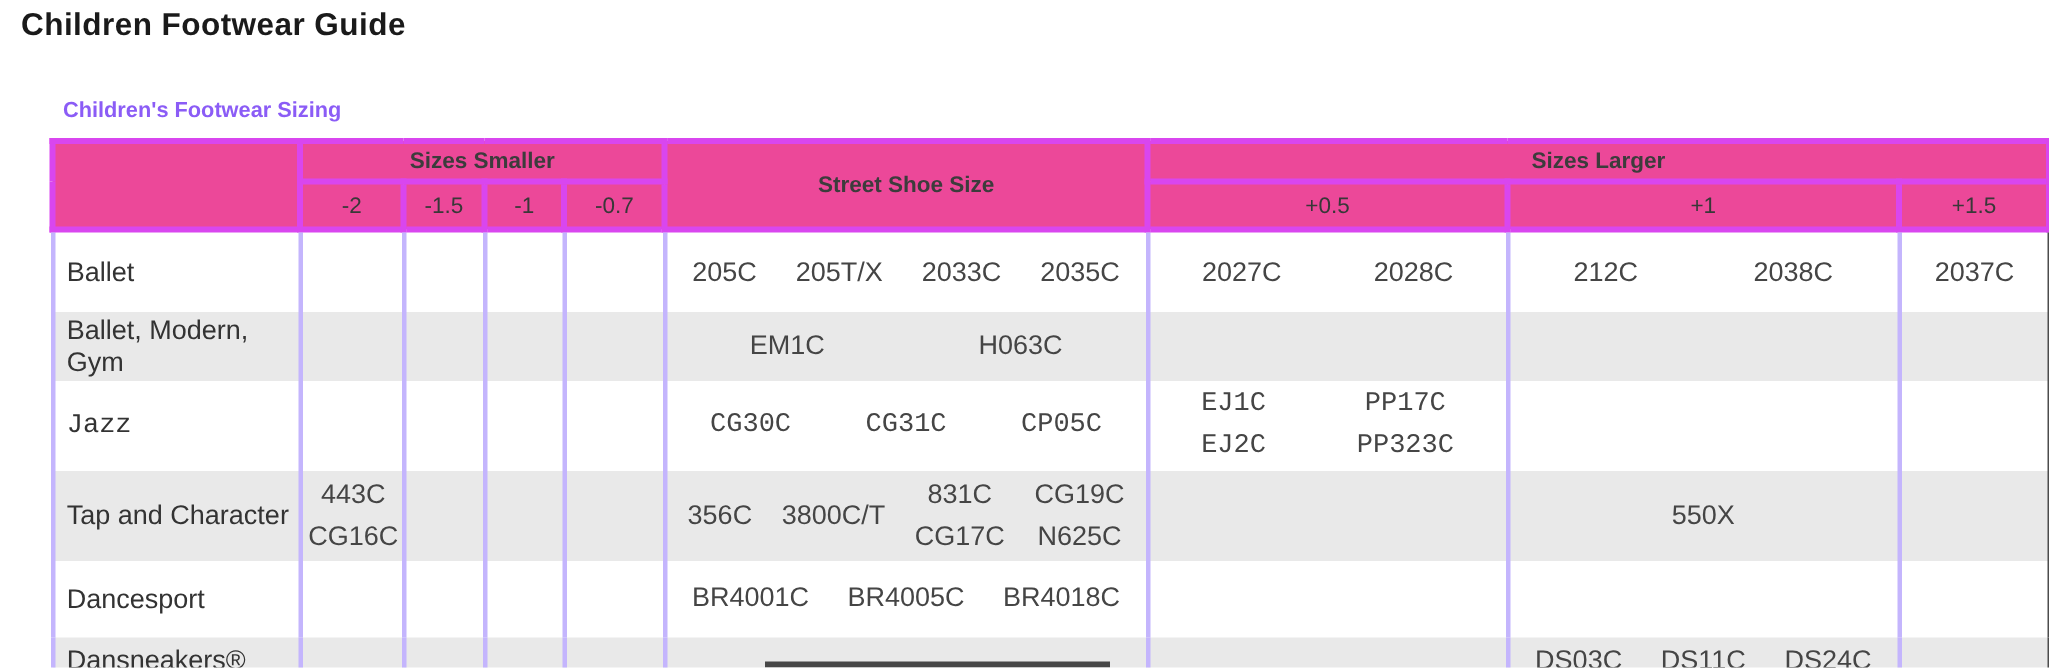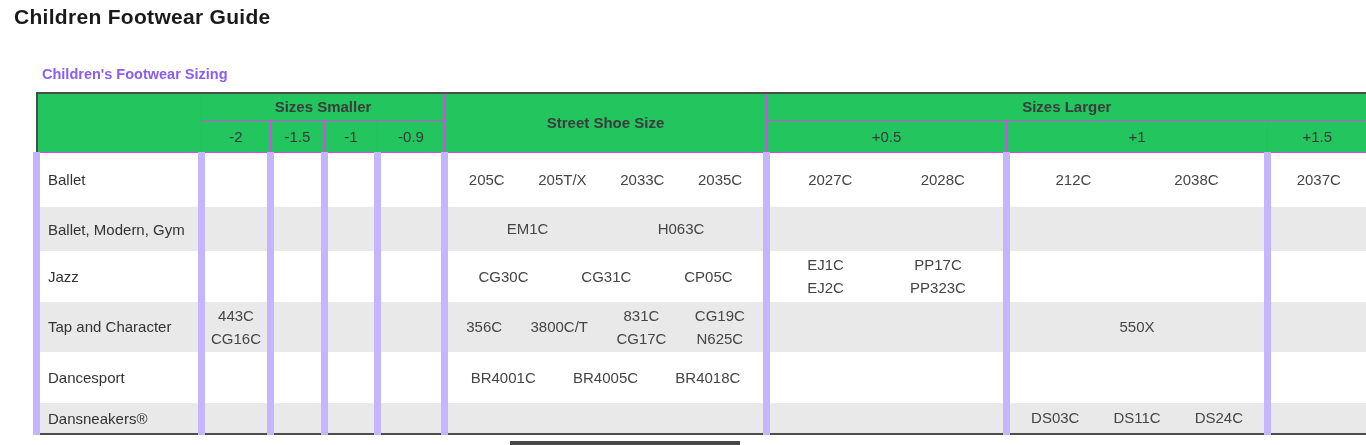--- a/index.html
+++ b/index.html
@@ -26,44 +26,44 @@
     color: #8b5cf6;
   }
   table.sizing {
     margin-left: 33px;
     width: 1331px;
     border-collapse: collapse;
     table-layout: fixed;
     border: 2px solid #4c4c4c;
   }
   thead th {
-    background: #22c55e;
-    border: 1px solid #d946ef;
+    background: #ec4899;
+    border: 4px solid #d946ef;
     font-size: 15px;
     font-weight: bold;
     color: #3c3c3c;
     padding: 2px 4px;
     text-align: center;
   }
   thead th.subhead { font-weight: normal; color: #383838; }
   thead tr.hrow1 { height: 27px; }
   thead tr.hrow2 { height: 32px; }
   tbody td {
-    border-left: 7px solid #c4b5fd;
+    border-left: 3px solid #c4b5fd;
     border-right: 1px solid #4c4c4c;
-    font-size: 15px;
+    font-size: 18px;
     color: #454545;
     padding: 2px 4px;
     vertical-align: middle;
     background: #ffffff;
   }
   tbody tr:nth-child(even) td { background: #e9e9e9; }
   tbody tr:nth-child(1) { height: 55px; }
   tbody tr:nth-child(2) { height: 44px; }
-  tbody tr:nth-child(3) { height: 47px; }
+  tbody tr:nth-child(3) { height: 47px; font-family: Liberation Mono, monospace; }
   tbody tr:nth-child(4) { height: 50px; }
   tbody tr:nth-child(5) { height: 51px; }
   tbody tr:nth-child(6) { height: 31px; padding-left: 12px; }
   td.rowlabel {
     text-align: left;
     padding-left: 8px;
     color: #333333;
   }
   .cellwrap {
     display: flex;
@@ -108,21 +108,21 @@
     <tr class="hrow1">
       <th rowspan="2"></th>
       <th colspan="4">Sizes Smaller</th>
       <th rowspan="2">Street Shoe Size</th>
       <th colspan="3">Sizes Larger</th>
     </tr>
     <tr class="hrow2">
       <th class="subhead">-2</th>
       <th class="subhead">-1.5</th>
       <th class="subhead">-1</th>
-      <th class="subhead">-0.9</th>
+      <th class="subhead">-0.7</th>
       <th class="subhead">+0.5</th>
       <th class="subhead">+1</th>
       <th class="subhead">+1.5</th>
     </tr>
   </thead>
   <tbody id="tbody">
       <tr>
         <td class="rowlabel">Ballet</td>
         <td></td>
         <td></td>

